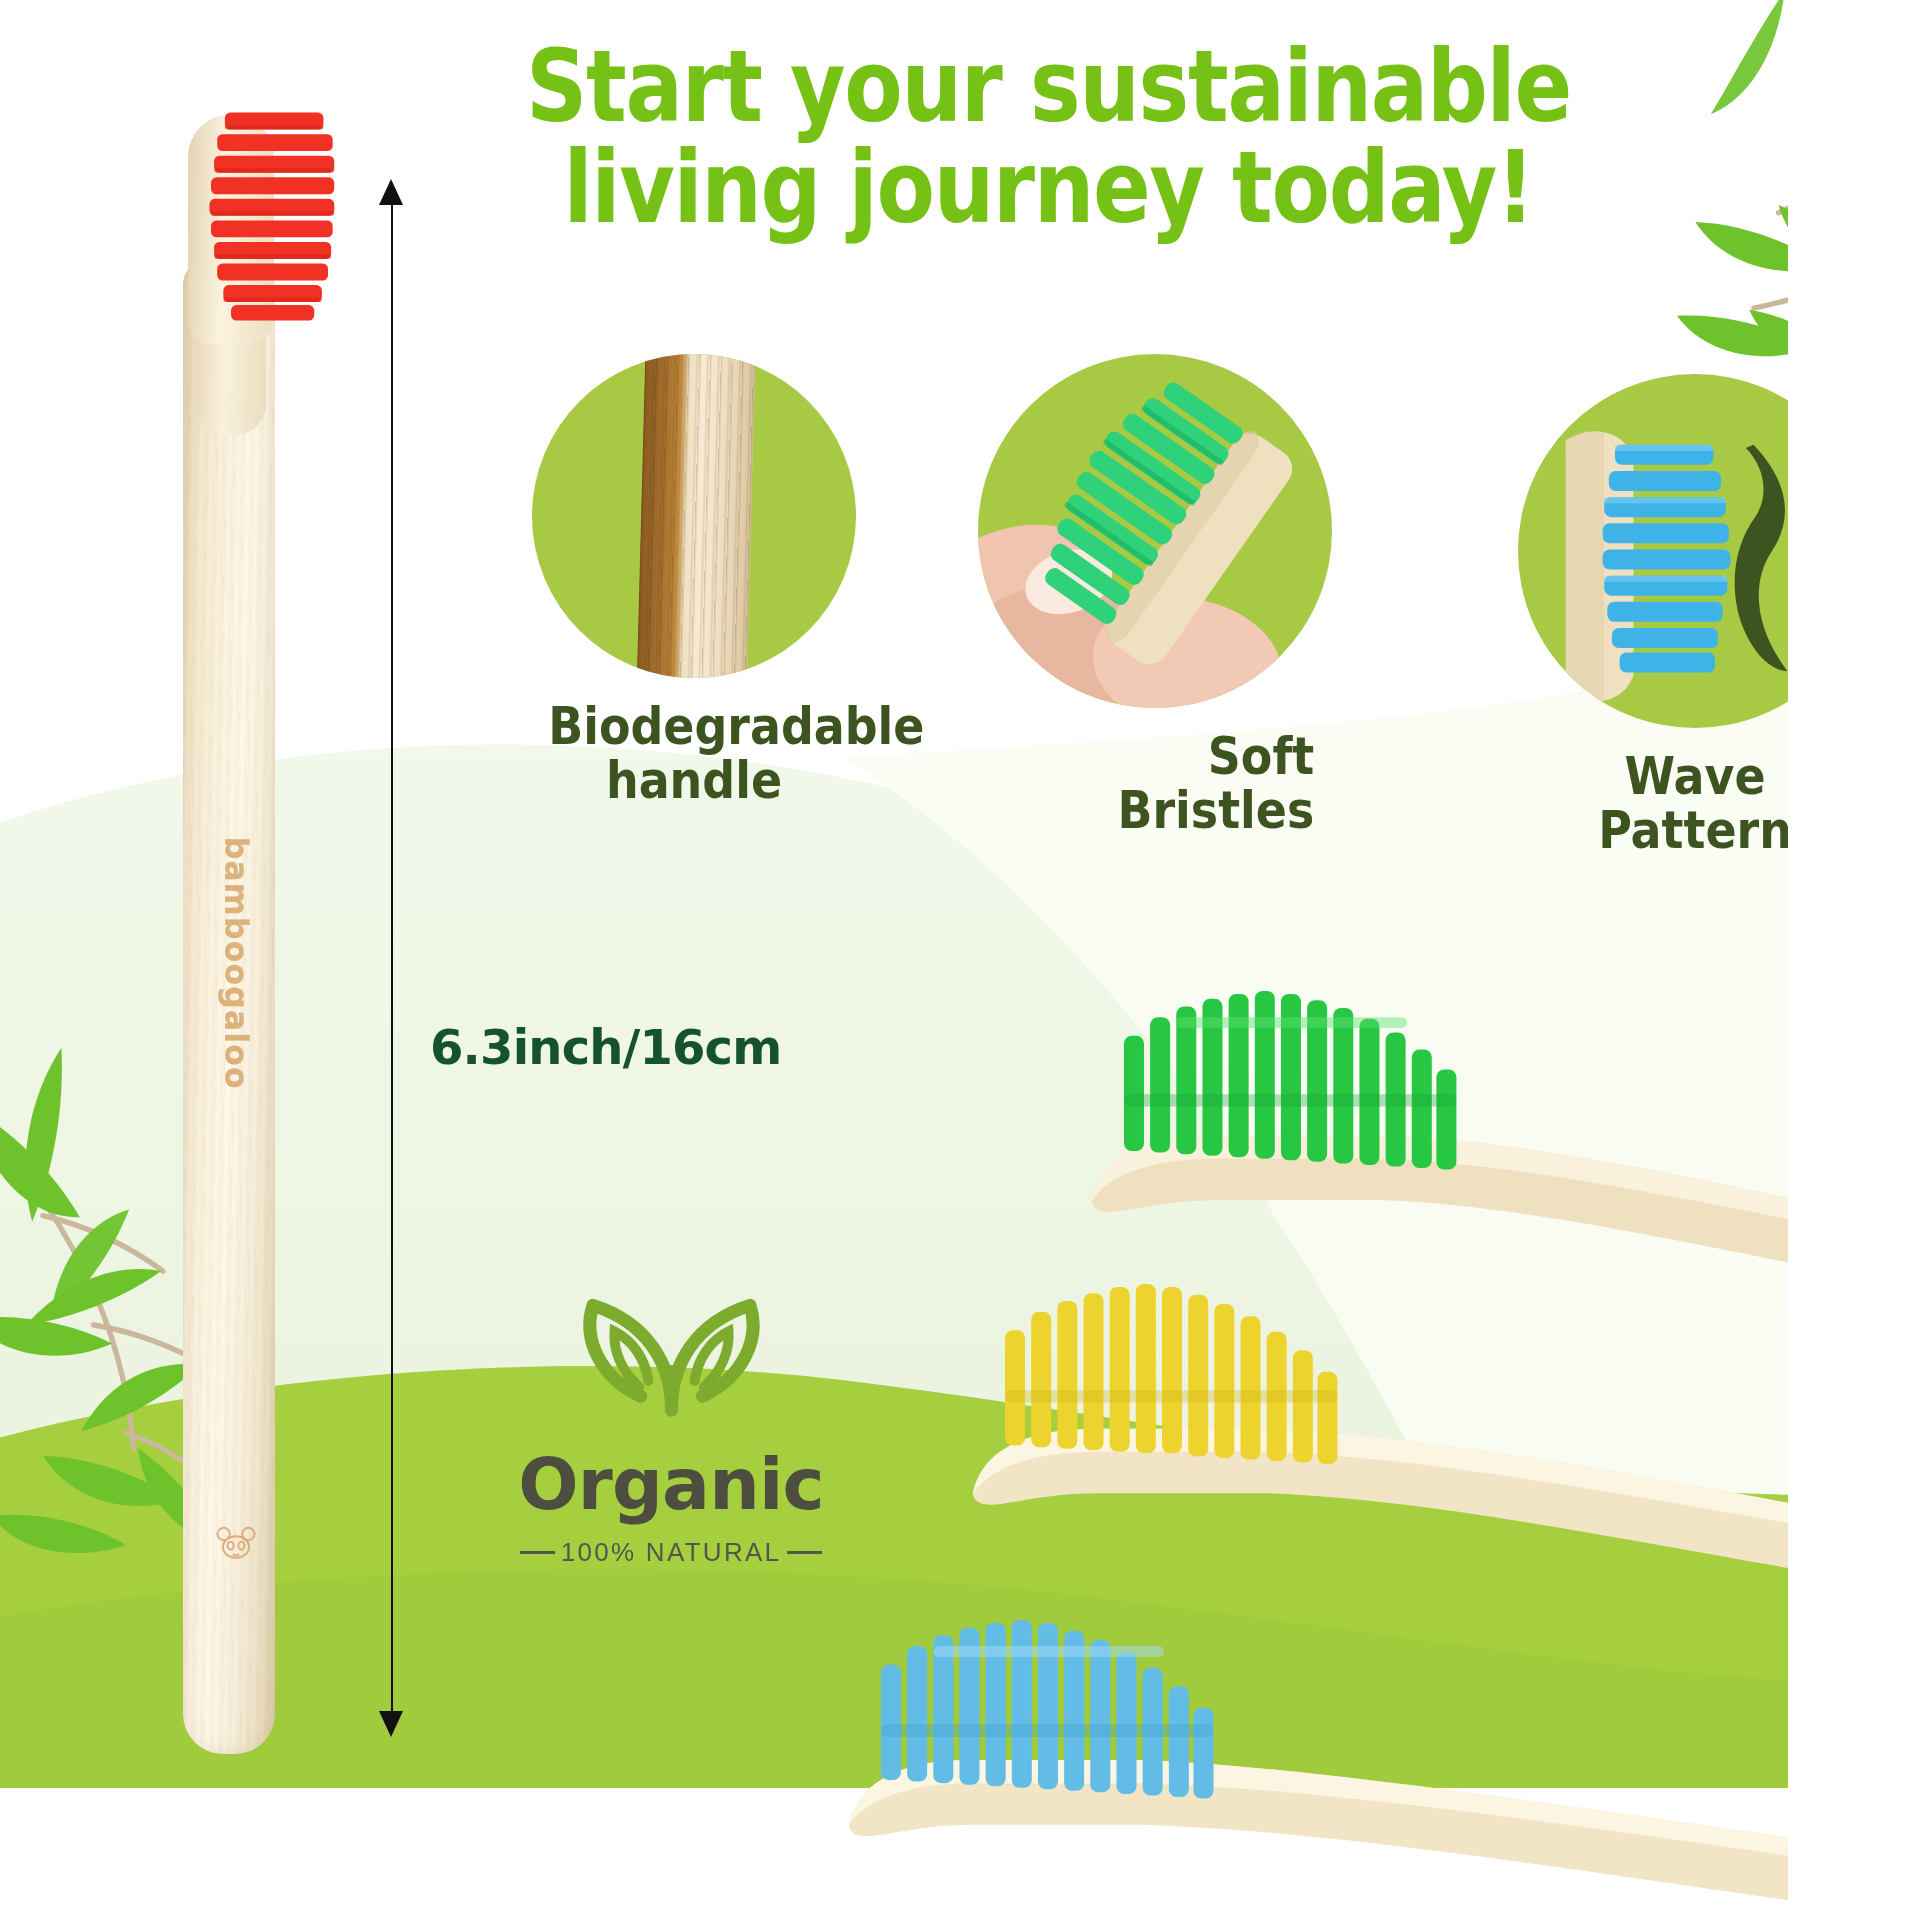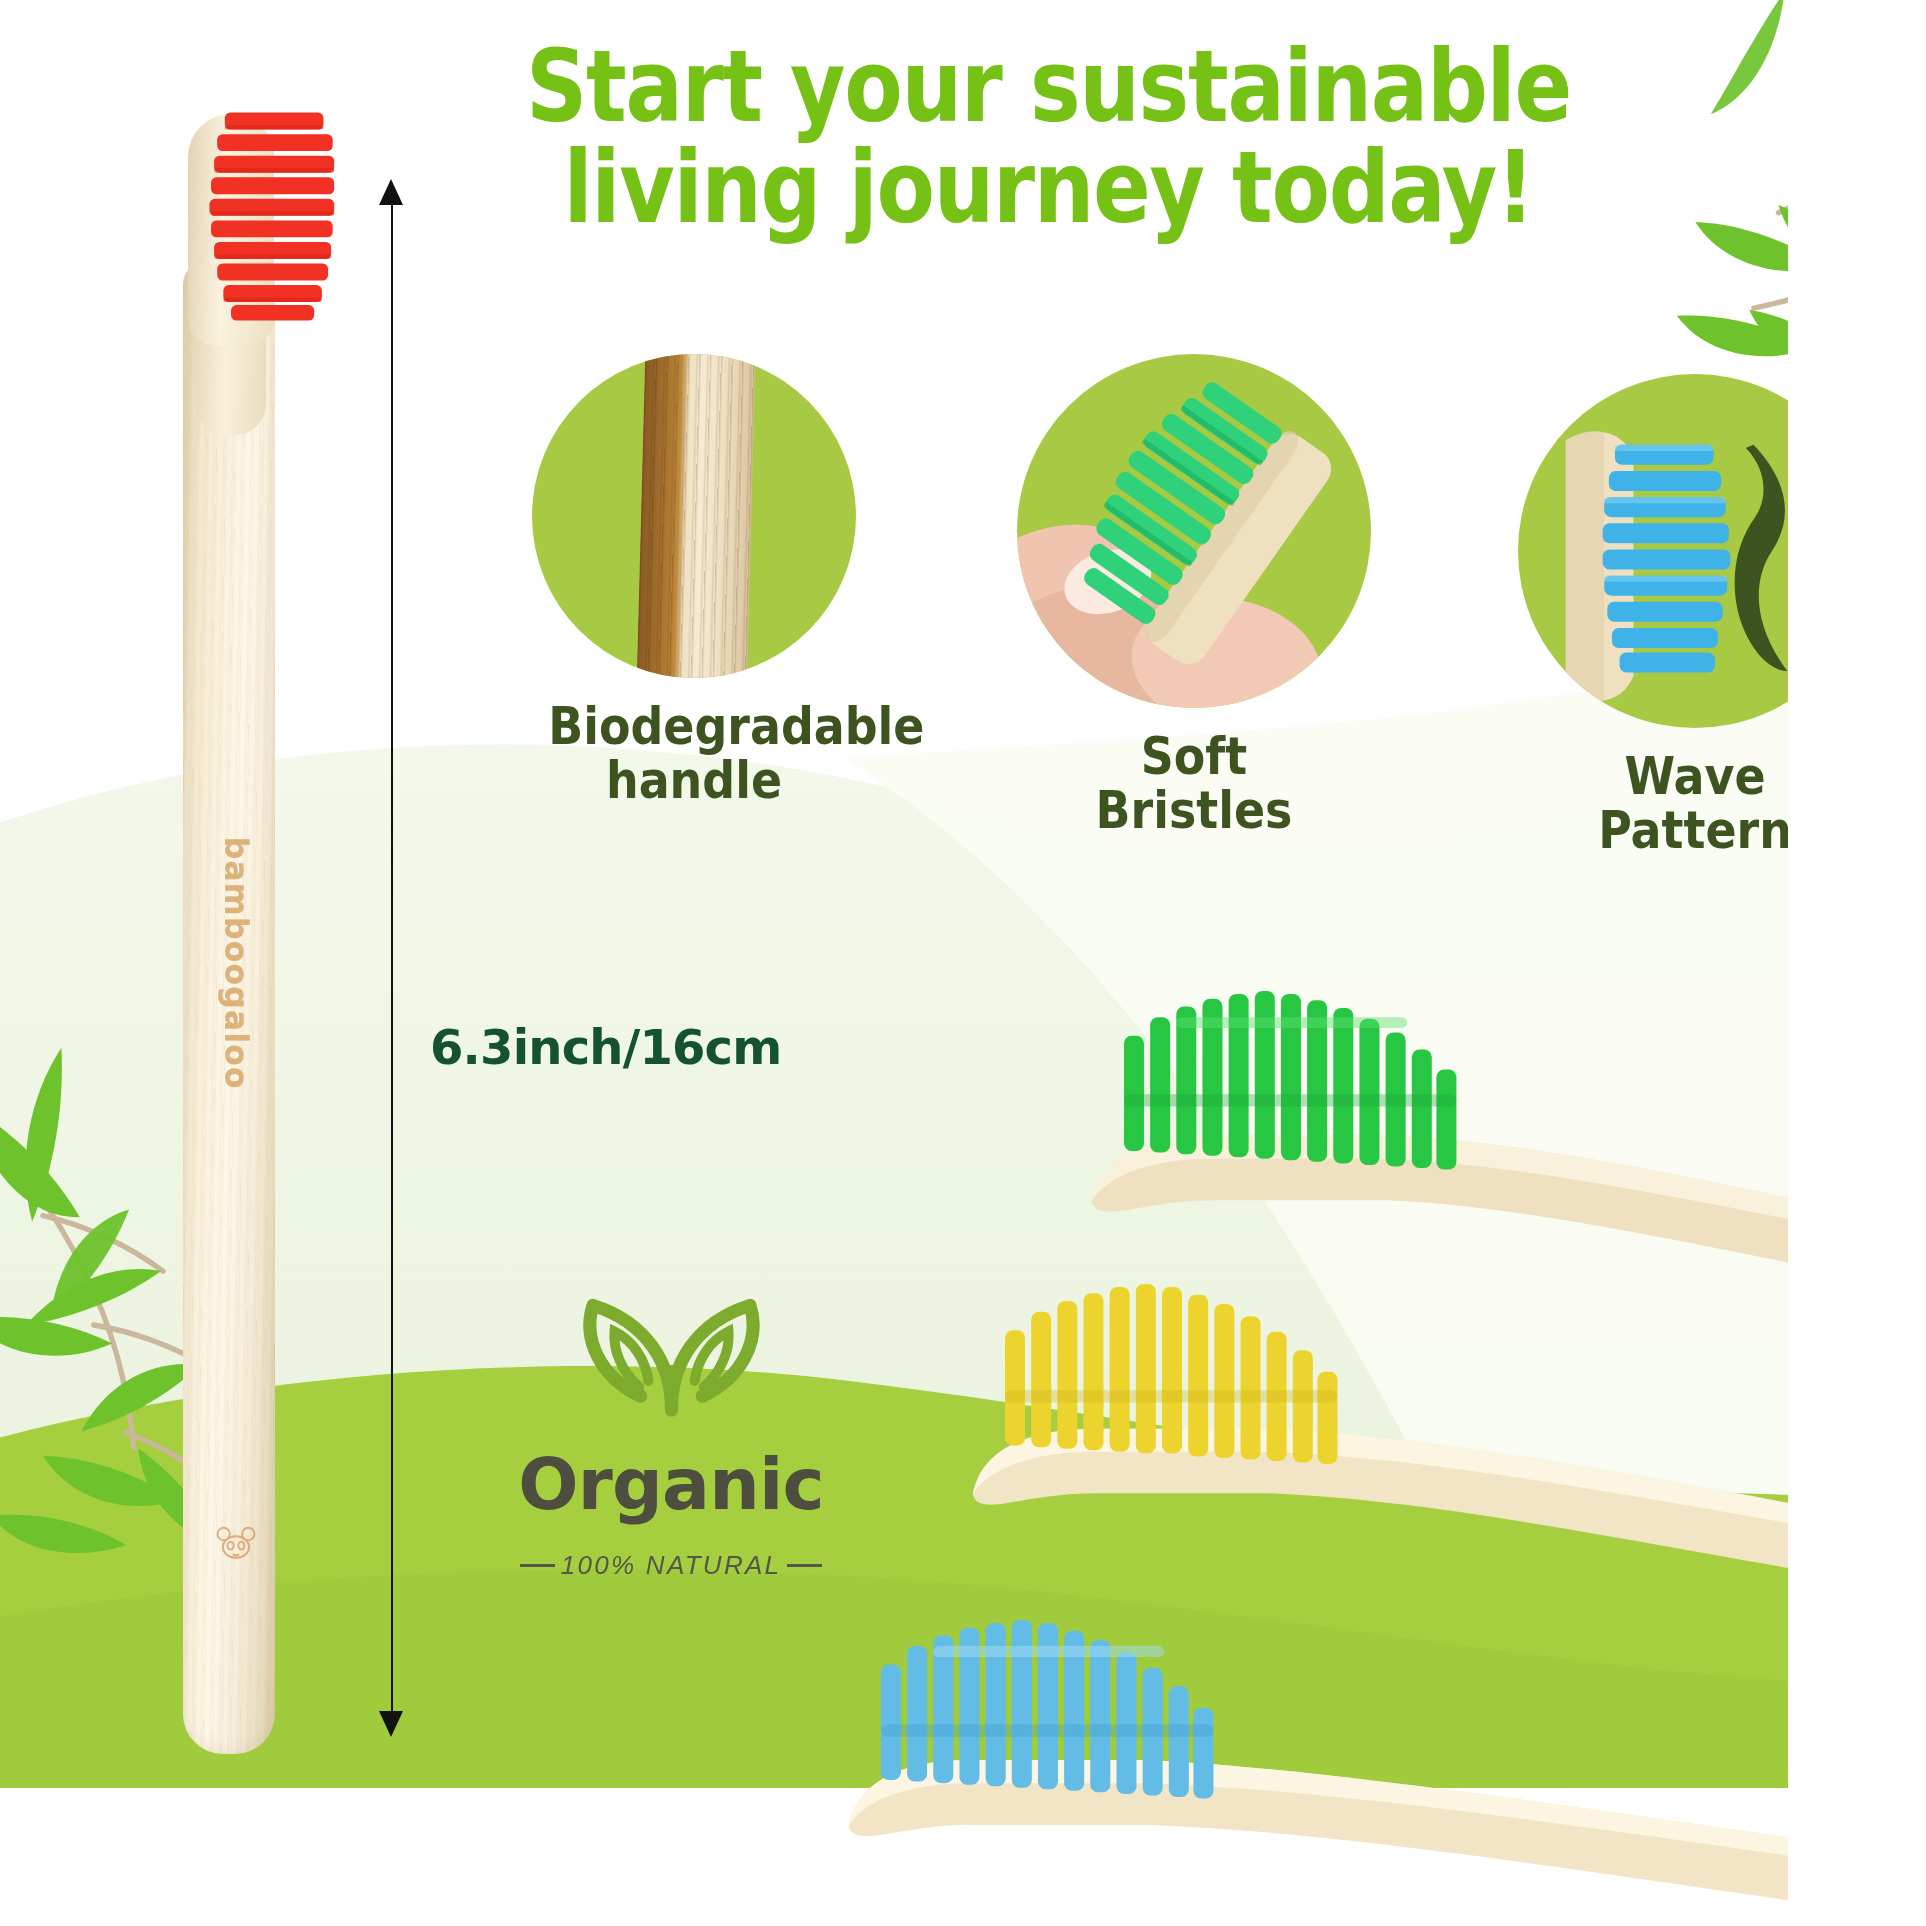--- a/index.html
+++ b/index.html
@@ -51,21 +51,21 @@
     font-family:"DejaVu Sans", sans-serif;
     font-weight:bold;
     font-size:51px;
     line-height:1.06;
     color:#3d5420;
     transform:scaleX(0.9);
   }
 
   #feat-bio{left:532px;top:354px;width:324px;}
   #feat-bio .circle{width:324px;height:324px;}
-  #feat-soft{left:1017px;top:354px;width:354px;}
+  #feat-soft{left:978px;top:354px;width:354px;text-align:right;}
   #feat-soft .circle{width:354px;height:354px;}
   #feat-wave{left:1518px;top:374px;width:354px;}
   #feat-wave .circle{width:354px;height:354px;}
 
   
   .stick-closeup{
     position:absolute;left:50%;top:-6%;
     width:34%;height:112%;
     transform:translateX(-48%) rotate(1.5deg);
     background:
@@ -157,23 +157,23 @@
   
   #organic{
     position:absolute;left:509px;top:1279px;width:324px;z-index:35;text-align:center;
   }
   #organic .word{
     font-family:"DejaVu Sans", sans-serif;font-weight:bold;
     font-size:71px;color:#4d4d40;letter-spacing:-0.8px;margin-top:22px;
   }
   #organic .sub{
     display:flex;align-items:center;justify-content:center;gap:6px;
-    margin-top:24px;
+    margin-top:11px;
     font-family:"Liberation Sans", sans-serif;font-size:26px;
-    letter-spacing:2.3px;color:#56564a;font-style:italic;
+    letter-spacing:2.3px;color:#56564a;
   }
   #organic .sub .dash{width:35px;height:2.3px;background:#56564a;display:block;}
 
   
   .mini-brush{position:absolute;z-index:26;}
 
   
   .leafgrp{position:absolute;z-index:20;}
 </style>
 </head>

